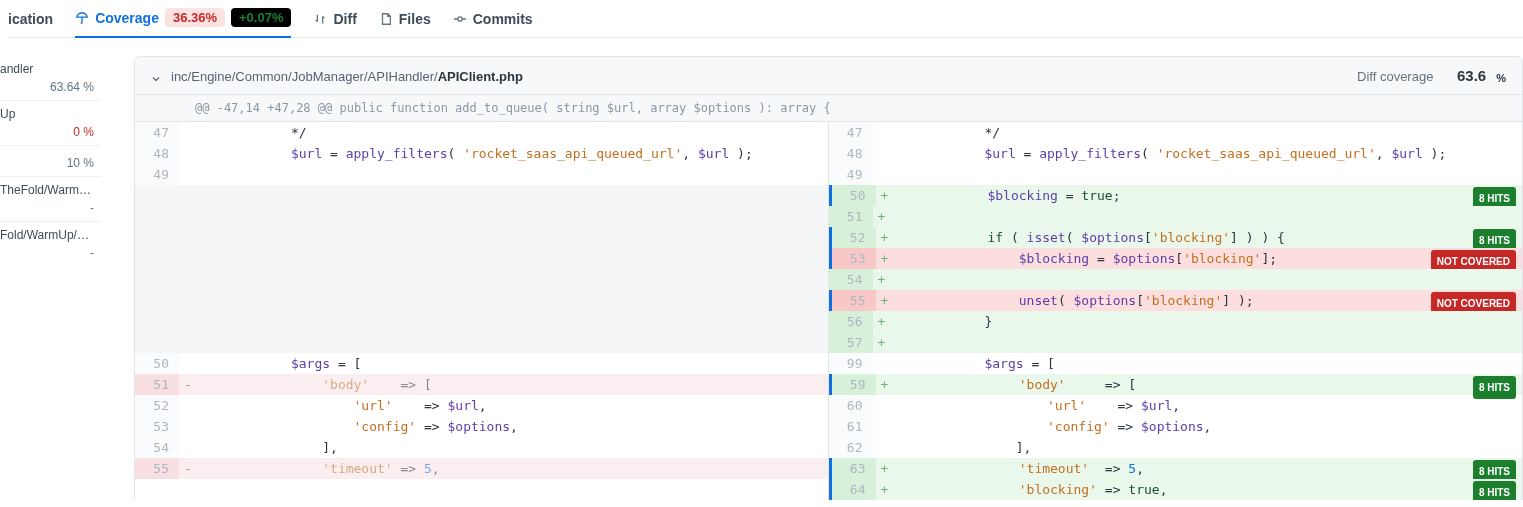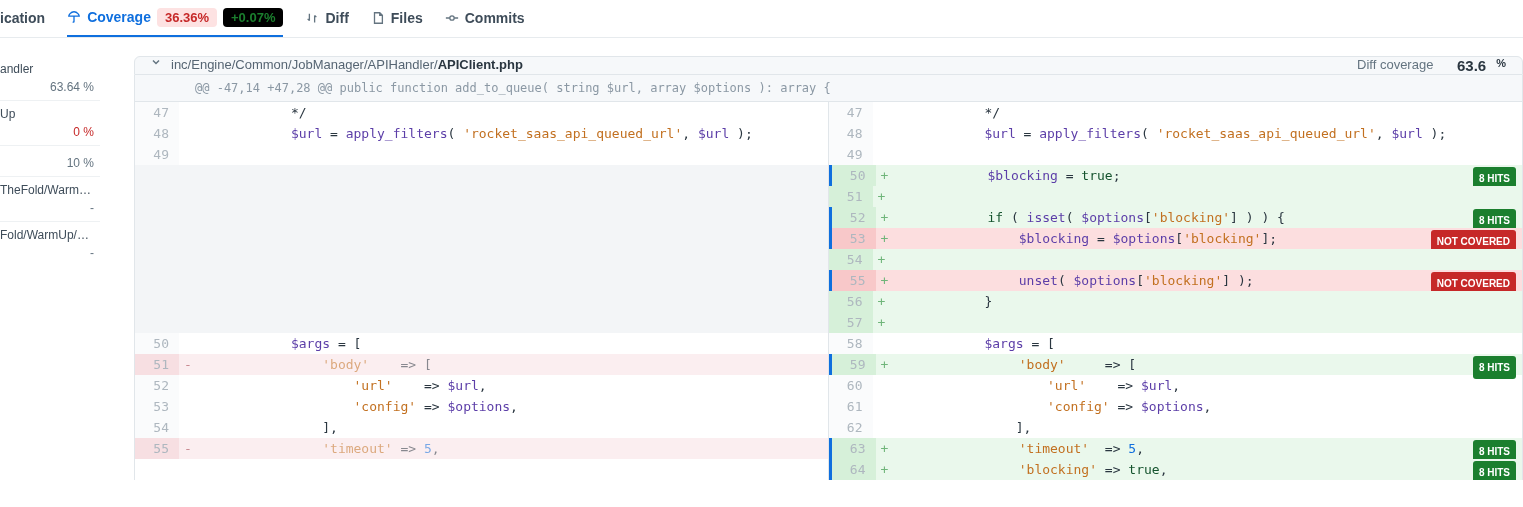--- a/index.html
+++ b/index.html
@@ -5,25 +5,26 @@
 * { margin: 0; padding: 0; box-sizing: border-box; }
 body {
   font-family: -apple-system, BlinkMacSystemFont, "Segoe UI", Helvetica, Arial, sans-serif;
   font-size: 13px;
   color: #1c2b36;
   background: #fff;
   overflow-x: hidden;
 }
 .tabs {
   display: flex;
-  align-items: flex-end;
+  align-items: center;
   gap: 22px;
   padding: 0 16px 0 0;
   height: 38px;
   border-bottom: 1px solid #e7ebee;
+  margin-left: 8px;
 }
 .tab {
   display: flex;
   align-items: center;
   gap: 6px;
   height: 38px;
   color: #3e4c59;
   font-weight: 600;
   font-size: 14px;
   white-space: nowrap;
@@ -49,26 +50,26 @@
   overflow: hidden;
 }
 .side-item { padding: 6px 6px 6px 0; border-top: 1px solid #eef1f3; }
 .side-item.first { border-top: none; }
 .side-name { color: #3e4c59; white-space: nowrap; overflow: hidden; text-overflow: ellipsis; }
 .side-val { text-align: right; color: #647480; font-size: 12px; margin-top: 4px; }
 .side-val.red { color: #c62828; }
 .main { flex: 1; padding: 18px 0 0 34px; min-width: 0; }
 .file-header {
   display: flex;
-  align-items: flex-start;
+  align-items: flex-end;
   background: #f6f8fa;
   border: 1px solid #e1e6ea;
   border-top-left-radius: 6px;
   border-top-right-radius: 6px;
-  padding: 0 16px;
+  padding: 10px 16px;
   gap: 10px;
 }
 .chev { width: 10px; height: 10px; display:inline-flex; }
 .file-path { color: #566573; font-size: 13px; }
 .file-path .strong { font-weight: 600; color: #2a3640; }
 .spacer { flex: 1; }
 .diff-cov-label { color: #647480; font-size: 13px; }
 .diff-cov-val { font-weight: 700; font-size: 15px; color: #2a3640; }
 .diff-cov-pct { font-size: 11px; font-weight: 600; color: #2a3640; }
 .hunk-header {
@@ -231,21 +232,21 @@
           <div class="row"><div class="lno">48</div><div class="sign"> </div><div class="code">            <span class="tk-var">$url</span> = <span class="tk-fn">apply_filters</span>( <span class="tk-str">'rocket_saas_api_queued_url'</span>, <span class="tk-var">$url</span> );</div></div>
           <div class="row"><div class="lno">49</div><div class="sign"> </div><div class="code"></div></div>
           <div class="row add cov"><div class="lno">50</div><div class="sign">+</div><div class="code">            <span class="tk-var">$blocking</span> = <span class="tk-kw">true</span>;</div><span class="badge hits">8 HITS</span></div>
           <div class="row add"><div class="lno">51</div><div class="sign">+</div><div class="code"></div></div>
           <div class="row add cov"><div class="lno">52</div><div class="sign">+</div><div class="code">            <span class="tk-kw">if</span> ( <span class="tk-fn">isset</span>( <span class="tk-var">$options</span>[<span class="tk-str">'blocking'</span>] ) ) {</div><span class="badge hits">8 HITS</span></div>
           <div class="row add nocov cov"><div class="lno">53</div><div class="sign">+</div><div class="code">                <span class="tk-var">$blocking</span> = <span class="tk-var">$options</span>[<span class="tk-str">'blocking'</span>];</div><span class="badge nc">NOT COVERED</span></div>
           <div class="row add"><div class="lno">54</div><div class="sign">+</div><div class="code"></div></div>
           <div class="row add nocov cov"><div class="lno">55</div><div class="sign">+</div><div class="code">                <span class="tk-fn">unset</span>( <span class="tk-var">$options</span>[<span class="tk-str">'blocking'</span>] );</div><span class="badge nc">NOT COVERED</span></div>
           <div class="row add"><div class="lno">56</div><div class="sign">+</div><div class="code">            }</div></div>
           <div class="row add"><div class="lno">57</div><div class="sign">+</div><div class="code"></div></div>
-          <div class="row"><div class="lno">58</div><div class="sign"> </div><div class="code">            <span class="tk-var">$args</span> = [</div></div>
+          <div class="row"><div class="lno">99</div><div class="sign"> </div><div class="code">            <span class="tk-var">$args</span> = [</div></div>
           <div class="row add cov"><div class="lno">59</div><div class="sign">+</div><div class="code">                <span class="tk-str">'body'</span>     =&gt; [</div><span class="badge hits">8 HITS</span></div>
           <div class="row"><div class="lno">60</div><div class="sign"> </div><div class="code">                    <span class="tk-str">'url'</span>    =&gt; <span class="tk-var">$url</span>,</div></div>
           <div class="row"><div class="lno">61</div><div class="sign"> </div><div class="code">                    <span class="tk-str">'config'</span> =&gt; <span class="tk-var">$options</span>,</div></div>
           <div class="row"><div class="lno">62</div><div class="sign"> </div><div class="code">                ],</div></div>
           <div class="row add cov"><div class="lno">63</div><div class="sign">+</div><div class="code">                <span class="tk-str">'timeout'</span>  =&gt; <span class="tk-num">5</span>,</div><span class="badge hits">8 HITS</span></div>
           <div class="row add cov"><div class="lno">64</div><div class="sign">+</div><div class="code">                <span class="tk-str">'blocking'</span> =&gt; <span class="tk-kw">true</span>,</div><span class="badge hits">8 HITS</span></div>
         </div>
     </div>
   </div>
 </div>

